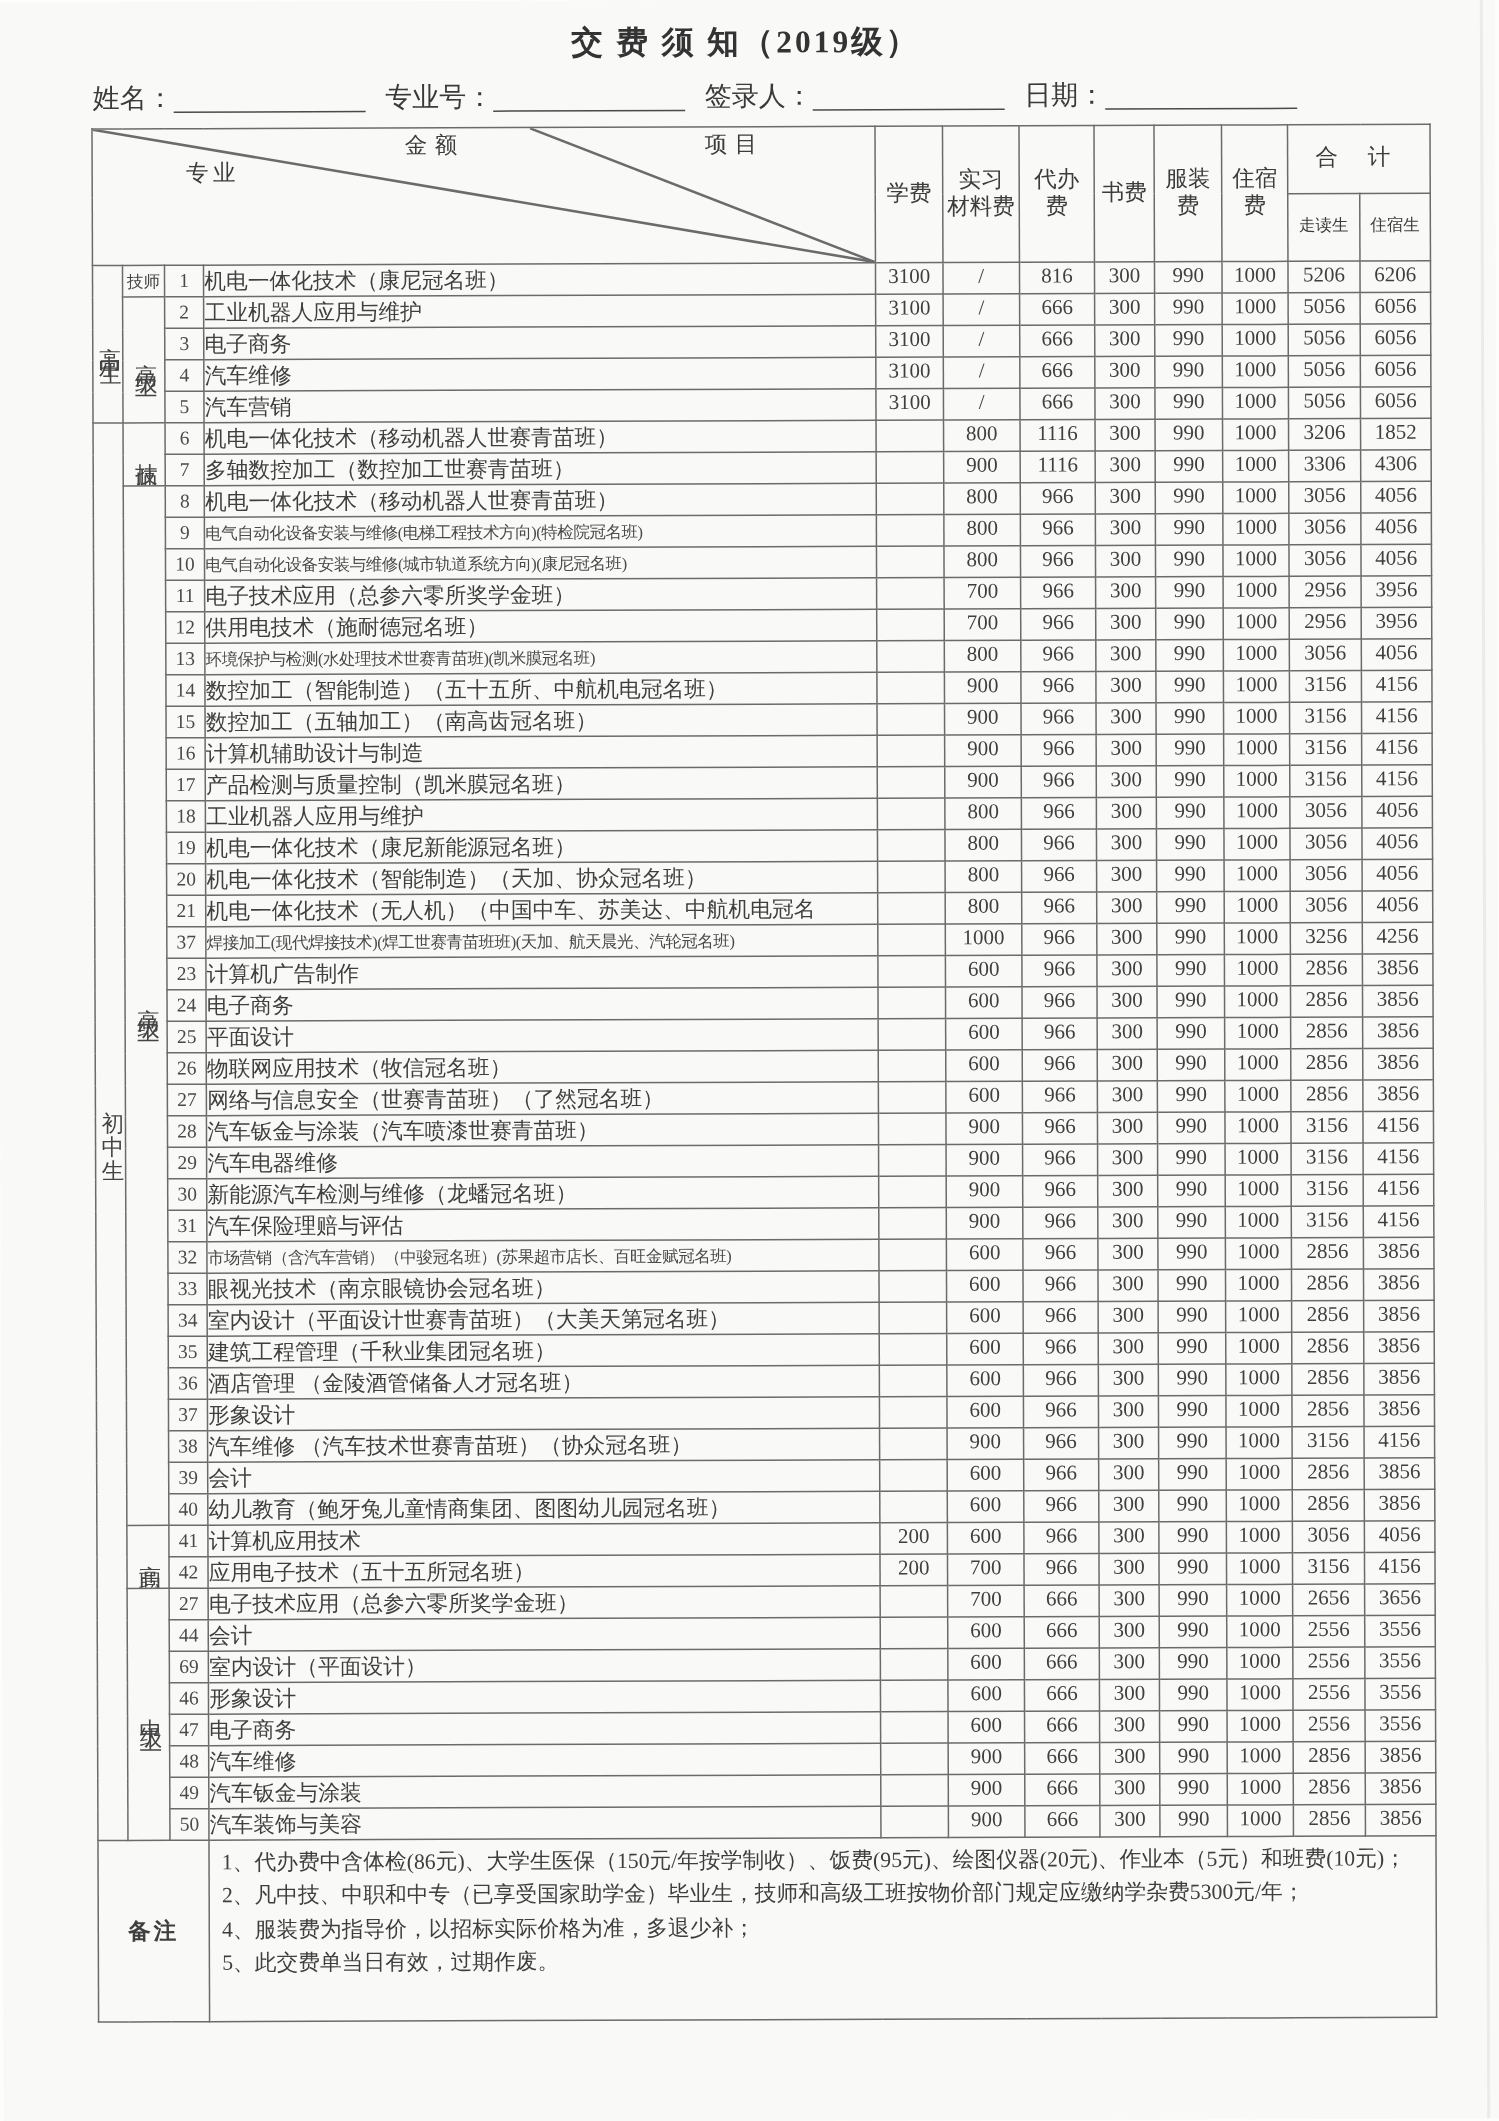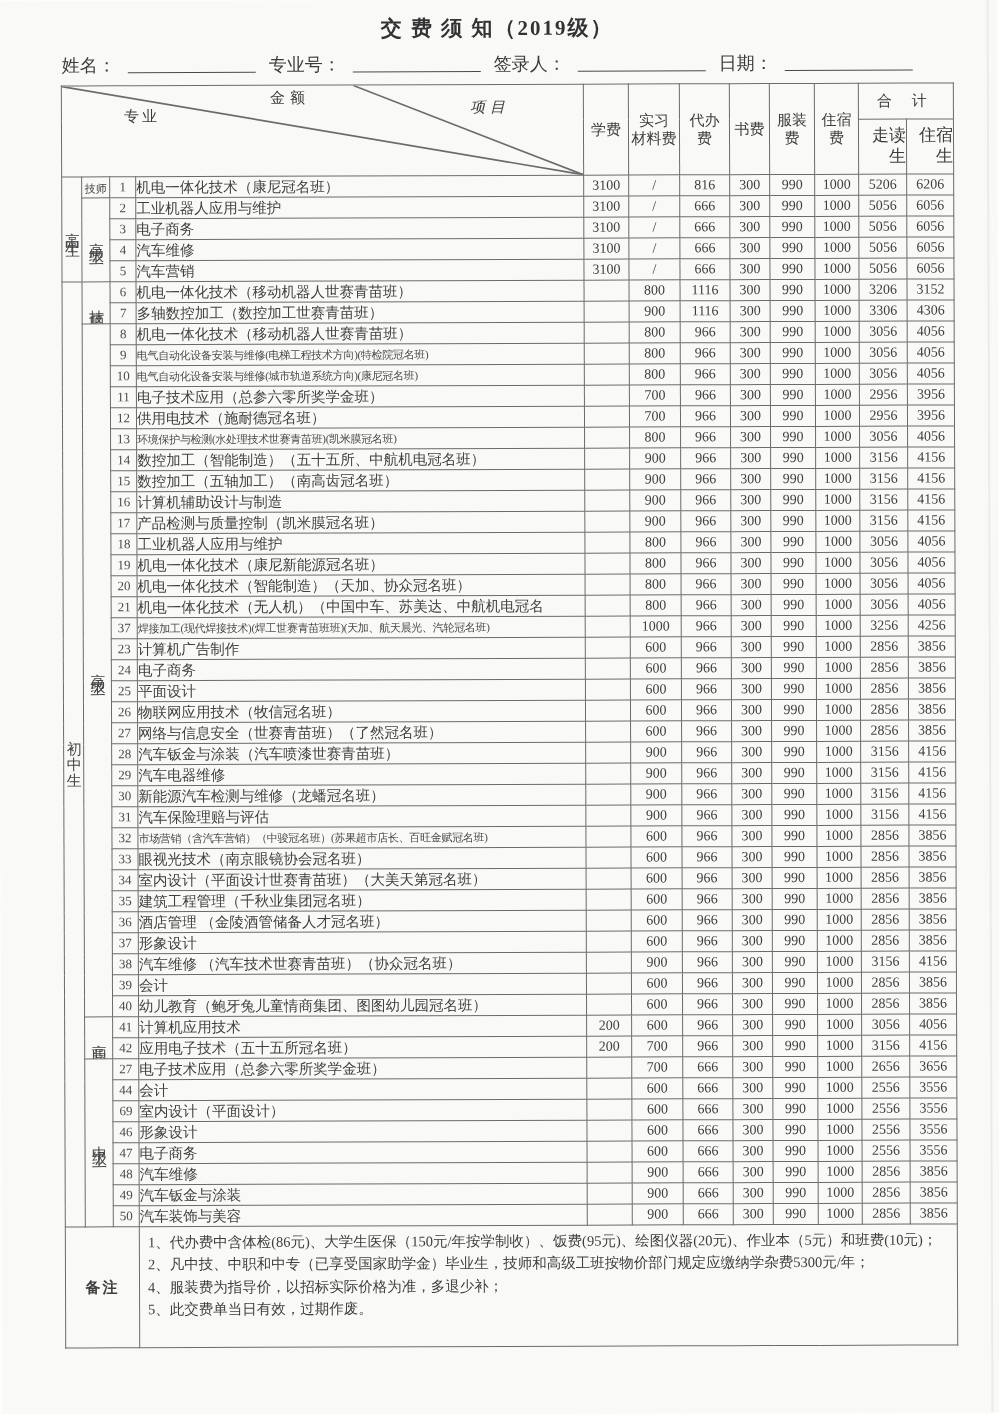--- a/index.html
+++ b/index.html
@@ -18,44 +18,44 @@
     background:rgba(120,120,120,.10);
   }
   .doc-title {
     text-align:center; padding-top:14px;
     font-size:21px; font-weight:bold; letter-spacing:2px; color:#333;
   }
   .form-line {
     margin:10px 0 0 64px; font-size:18px; display:flex; align-items:flex-end;
     color:#3a3a3a;
   }
-  .form-field { margin-right:13px; white-space:nowrap; display:inline-flex; align-items:flex-start;gap:12px; }
+  .form-field { margin-right:13px; white-space:nowrap; display:inline-flex; align-items:center; }
   .blank-line { display:inline-block; width:128px; height:1.05em; border-bottom:1.2px solid #4a4a4a; }
 
   table.fee-table {
     border-collapse:collapse; table-layout:fixed;
     margin:8px 0 0 63px; width:892px;
     border:1.5px solid #585858;
   }
   .fee-table th, .fee-table td { border:1px solid #6b6b6b; padding:0; }
 
   thead th {
     font-weight:normal; font-size:15px; line-height:1.2;
     white-space:pre-line; text-align:center; color:#3c3c3c;
     height:26px;
   }
   th.corner { position:relative; padding:0; }
   .corner svg { position:absolute; left:0; top:0; width:100%; height:100%; display:block; }
   .corner svg line { stroke:#6b6b6b; stroke-width:1; }
   .corner span { position:absolute; font-size:15px; white-space:nowrap; }
   .corner-amount { left:208px; top:3px; letter-spacing:5px; }
-  .corner-item   { left:408px; top:13px; letter-spacing:5px;font-style:italic; }
+  .corner-item   { left:408px; top:3px; letter-spacing:5px; }
   .corner-major  { left:62px;  top:21px; letter-spacing:3px; }
   .total-h { letter-spacing:8px; }
-  .total-sub { font-size:17px;text-align:right; }
+  .total-sub { font-size:11px; }
 
   tbody td { height:20px; overflow:hidden; }
   .num-col { text-align:center; font-size:13px; color:#4a4a4a; }
   .major-col { padding-left:4px; font-size:14.5px; white-space:nowrap; }
   .major-col.compact { font-size:11px; letter-spacing:-0.3px; color:#4a4a4a; }
   .fee-col { text-align:center; font-size:14px; }
   .group-cell { text-align:center; vertical-align:middle; font-size:15px; color:#444; }
   .vtext { writing-mode:vertical-rl; text-orientation:upright; letter-spacing:5px; display:inline-block; line-height:1; }
   .wide-gap .vtext { letter-spacing:16px; }
   .htext { font-size:11px; letter-spacing:0; }
@@ -202,21 +202,21 @@
           <td rowspan="2" class="group-cell"><span class="vtext">技师</span></td>
           <td class="num-col">6</td>
           <td class="major-col">机电一体化技术（移动机器人世赛青苗班）</td>
           <td class="fee-col"></td>
           <td class="fee-col">800</td>
           <td class="fee-col">1116</td>
           <td class="fee-col">300</td>
           <td class="fee-col">990</td>
           <td class="fee-col">1000</td>
           <td class="fee-col">3206</td>
-          <td class="fee-col">3152</td>
+          <td class="fee-col">1852</td>
         </tr>
         <tr>
           <td class="num-col">7</td>
           <td class="major-col">多轴数控加工（数控加工世赛青苗班）</td>
           <td class="fee-col"></td>
           <td class="fee-col">900</td>
           <td class="fee-col">1116</td>
           <td class="fee-col">300</td>
           <td class="fee-col">990</td>
           <td class="fee-col">1000</td>

